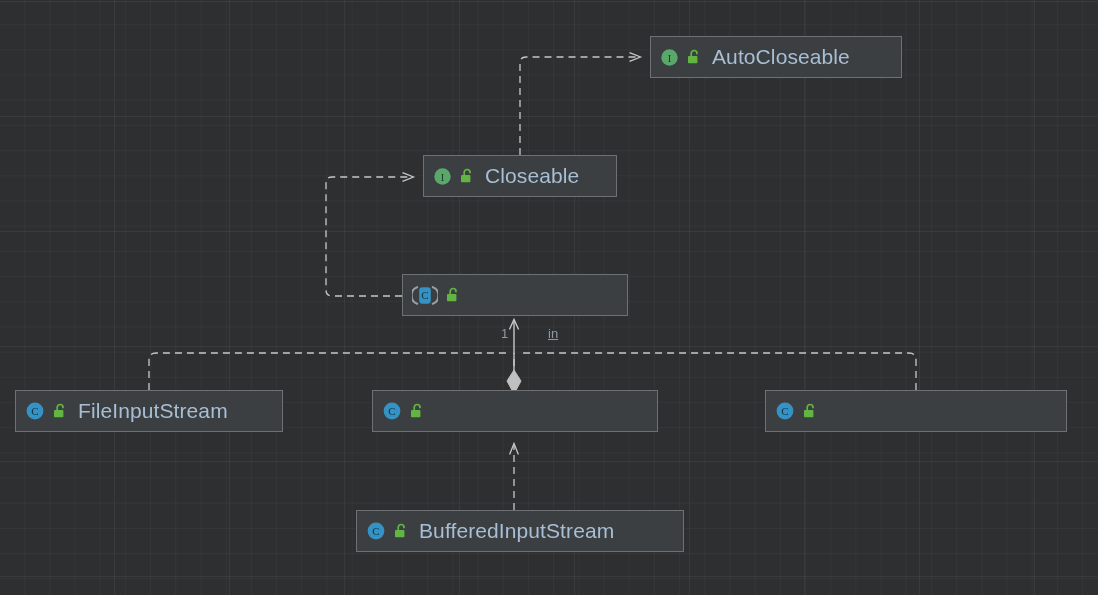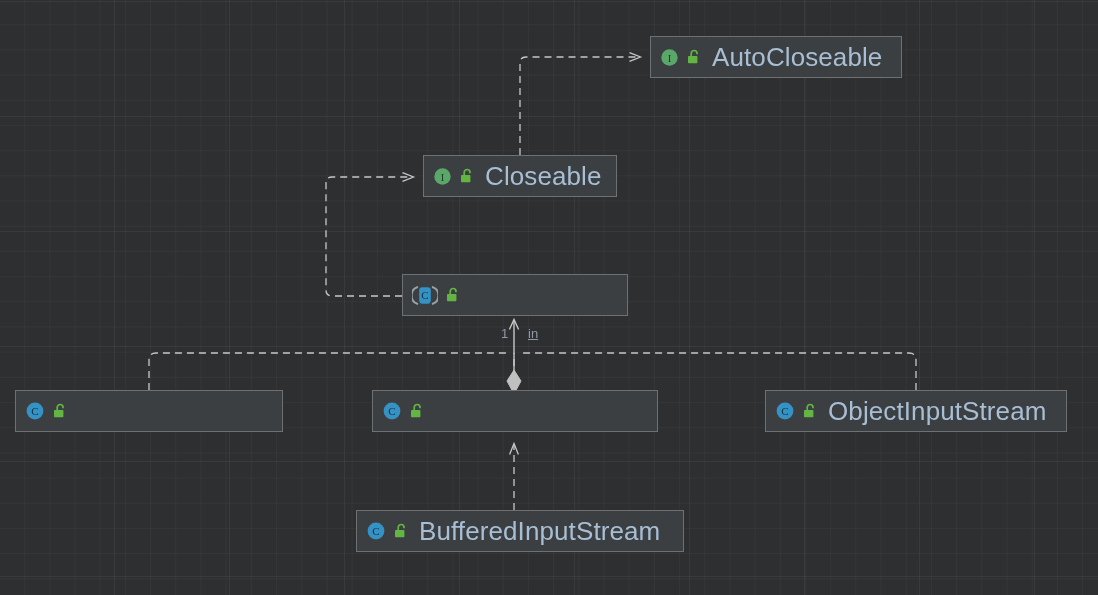--- a/index.html
+++ b/index.html
@@ -38,21 +38,21 @@
     box-sizing: border-box;
     display: flex;
     align-items: center;
     background: #3c3f41;
     border: 1px solid #6e7174;
     height: 42px;
     padding: 0 14px 0 9px;
     white-space: nowrap;
   }
   .node-label {
-    font-size: 26px;
+    font-size: 21px;
     color: #a7bed4;
     letter-spacing: 0.1px;
     margin-left: 11px;
     font-family: "Liberation Sans", sans-serif;
   }
   .ico {
     display: inline-flex;
     align-items: center;
     flex: 0 0 auto;
   }
@@ -90,21 +90,21 @@
 
     <path d="M514,390 L514,353" fill="none" stroke="#c8c8c8" stroke-width="1.3" stroke-dasharray="7,5"></path>
 
     <path d="M514,381 L514,320" fill="none" stroke="#c8c8c8" stroke-width="1.4" marker-end="url(#openArrow)"></path>
     <polygon points="514,370 521,381 514,394 507,381" fill="#c0c0c0" stroke="#c0c0c0" stroke-width="1"></polygon>
 
     <path d="M514,510 L514,444" fill="none" stroke="#c8c8c8" stroke-width="1.3" stroke-dasharray="7,5" marker-end="url(#hollowTri)"></path>
   </svg>
 
   <div class="edge-label" style="left:501px; top:326px;">1</div>
-  <div class="edge-label" style="left:528px; top:326px;text-decoration:underline;">in</div>
+  <div class="edge-label" style="left:548px; top:326px;text-decoration:underline;">in</div>
 
   <div class="node" style="left:650px; top:36px; width:252px;">
     <span class="ico">
       <svg width="19" height="19" viewBox="0 0 19 19">
         <circle cx="9.5" cy="9.5" r="8.2" fill="#59a869"></circle>
         <text x="9.5" y="13.6" text-anchor="middle" font-family="Liberation Serif, serif" font-size="10.5" fill="#1f3c24">I</text>
       </svg>
     </span>
     <span class="ico" style="margin-left:7px;">
       <svg width="15" height="17" viewBox="0 0 15 17">
@@ -154,20 +154,21 @@
         <circle cx="10" cy="10" r="8.4" fill="#3592c4"></circle>
         <text x="10" y="14" text-anchor="middle" font-family="Liberation Serif, serif" font-size="11" fill="#10303f">C</text>
       </svg>
     </span>
     <span class="ico" style="margin-left:7px;">
       <svg width="15" height="17" viewBox="0 0 15 17">
         <path d="M5.2,7 L5.2,4.4 A2.9,2.9 0 0 1 11,4.4 L11,5.3" fill="none" stroke="#62b543" stroke-width="1.7"></path>
         <rect x="2" y="7" width="9.4" height="7.2" rx="0.8" fill="#62b543"></rect>
       </svg>
     </span>
+    <span class="node-label">FileInputStream</span>
   </div>
 
   <div class="node" style="left:372px; top:390px; width:286px;">
     <span class="ico">
       <svg width="20" height="20" viewBox="0 0 20 20">
         <circle cx="10" cy="10" r="8.4" fill="#3592c4"></circle>
         <text x="10" y="14" text-anchor="middle" font-family="Liberation Serif, serif" font-size="11" fill="#10303f">C</text>
       </svg>
     </span>
     <span class="ico" style="margin-left:7px;">
@@ -184,21 +185,20 @@
         <circle cx="10" cy="10" r="8.4" fill="#3592c4"></circle>
         <text x="10" y="14" text-anchor="middle" font-family="Liberation Serif, serif" font-size="11" fill="#10303f">C</text>
       </svg>
     </span>
     <span class="ico" style="margin-left:7px;">
       <svg width="15" height="17" viewBox="0 0 15 17">
         <path d="M5.2,7 L5.2,4.4 A2.9,2.9 0 0 1 11,4.4 L11,5.3" fill="none" stroke="#62b543" stroke-width="1.7"></path>
         <rect x="2" y="7" width="9.4" height="7.2" rx="0.8" fill="#62b543"></rect>
       </svg>
     </span>
-    <span class="node-label">ObjectInputStream</span>
   </div>
 
   <div class="node" style="left:356px; top:510px; width:328px;">
     <span class="ico">
       <svg width="20" height="20" viewBox="0 0 20 20">
         <circle cx="10" cy="10" r="8.4" fill="#3592c4"></circle>
         <text x="10" y="14" text-anchor="middle" font-family="Liberation Serif, serif" font-size="11" fill="#10303f">C</text>
       </svg>
     </span>
     <span class="ico" style="margin-left:7px;">

